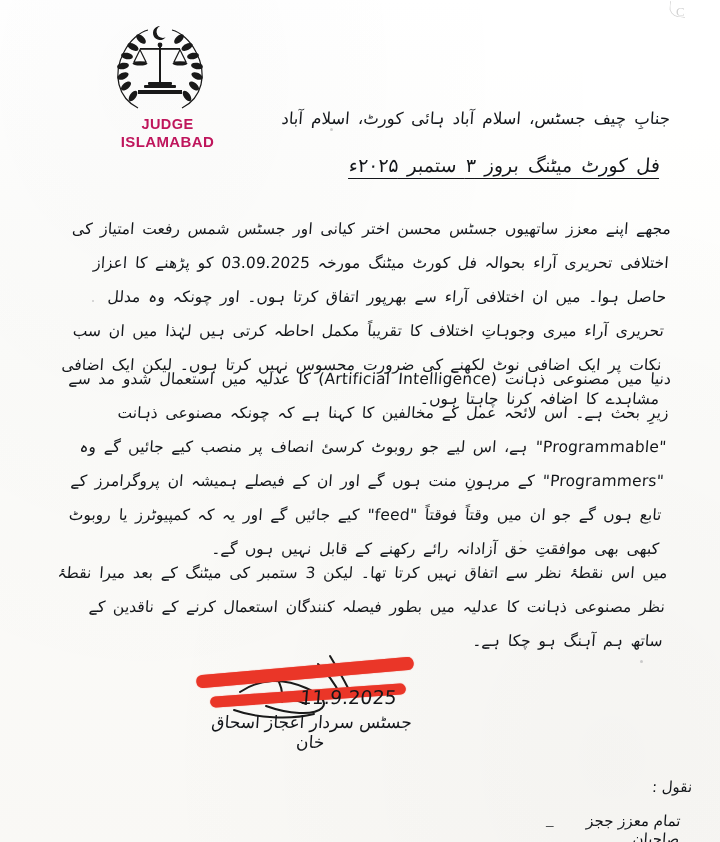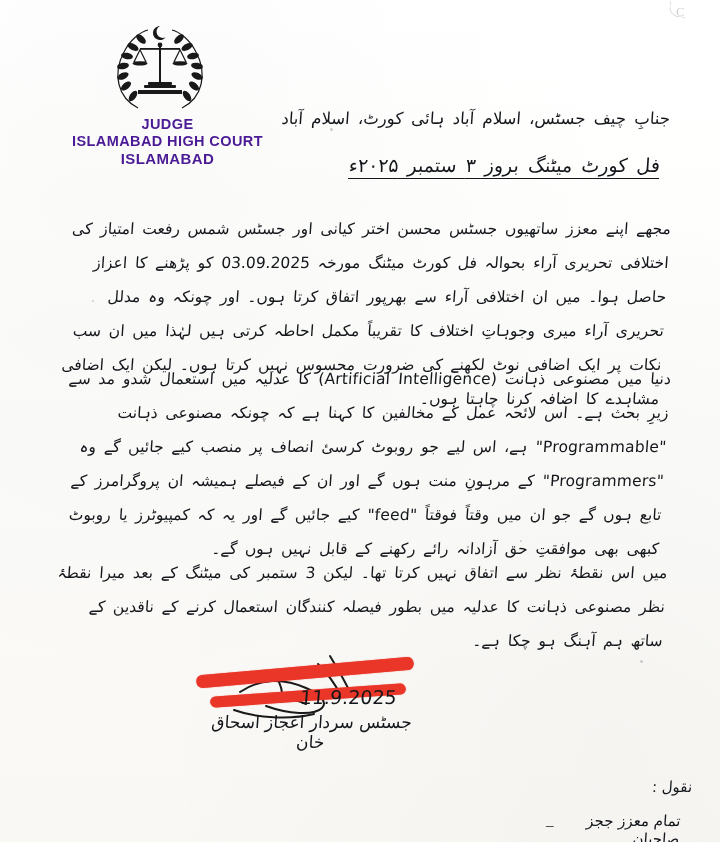--- a/index.html
+++ b/index.html
@@ -62,21 +62,21 @@
     width: 215px;
     text-align: center;
     color: #101010;
     font-family: "Liberation Sans", sans-serif;
     letter-spacing: 0.4px;
   }
   .letterhead .lh-line {
     font-size: 14.5px;
     font-weight: 700;
     line-height: 17px;
-    color: #4c1d95;
+    color: #be185d;
   }
   .letterhead .lh-line.small { font-size: 15px; }
 
   
   .urdu {
     position: absolute;
     direction: rtl;
     text-align: right;
     color: #15181c;
     font-family: "DejaVu Sans", sans-serif;
@@ -248,21 +248,20 @@
         <rect x="44" y="62" width="24" height="3" rx="1"></rect>
         <rect x="40" y="65" width="32" height="3" rx="1"></rect>
 
         <path d="M34 70 h44 v4 h-44 z"></path>
       </g>
     </svg>
   </div>
 
   <div class="letterhead">
     <div class="lh-line">JUDGE</div>
-    <div class="lh-line">ISLAMABAD HIGH COURT</div>
     <div class="lh-line small">ISLAMABAD</div>
   </div>
 
   <div class="urdu addressee">جنابِ چیف جسٹس، اسلام آباد ہائی کورٹ، اسلام آباد</div>
 
   <div class="urdu subject">فل کورٹ میٹنگ بروز ۳ ستمبر ۲۰۲۵ء</div>
 
   <div class="urdu para p1">مجھے اپنے معزز ساتھیوں جسٹس محسن اختر کیانی اور جسٹس شمس رفعت امتیاز کی اختلافی تحریری آراء بحوالہ فل کورٹ میٹنگ مورخہ 03.09.2025 کو پڑھنے کا اعزاز حاصل ہوا۔ میں ان اختلافی آراء سے بھرپور اتفاق کرتا ہوں۔ اور چونکہ وہ مدلل تحریری آراء میری وجوہاتِ اختلاف کا تقریباً مکمل احاطہ کرتی ہیں لہٰذا میں ان سب نکات پر ایک اضافی نوٹ لکھنے کی ضرورت محسوس نہیں کرتا ہوں۔ لیکن ایک اضافی مشاہدے کا اضافہ کرنا چاہتا ہوں۔</div>
   <div class="urdu para p2">دنیا میں مصنوعی ذہانت (Artificial Intelligence) کا عدلیہ میں استعمال شدو مد سے زیرِ بحث ہے۔ اس لائحہ عمل کے مخالفین کا کہنا ہے کہ چونکہ مصنوعی ذہانت "Programmable" ہے، اس لیے جو روبوٹ کرسیٔ انصاف پر منصب کیے جائیں گے وہ "Programmers" کے مرہونِ منت ہوں گے اور ان کے فیصلے ہمیشہ ان پروگرامرز کے تابع ہوں گے جو ان میں وقتاً فوقتاً "feed" کیے جائیں گے اور یہ کہ کمپیوٹرز یا روبوٹ کبھی بھی موافقتِ حق آزادانہ رائے رکھنے کے قابل نہیں ہوں گے۔</div>
   <div class="urdu para p3">میں اس نقطۂ نظر سے اتفاق نہیں کرتا تھا۔ لیکن 3 ستمبر کی میٹنگ کے بعد میرا نقطۂ نظر مصنوعی ذہانت کا عدلیہ میں بطور فیصلہ کنندگان استعمال کرنے کے ناقدین کے ساتھ ہم آہنگ ہو چکا ہے۔</div>

